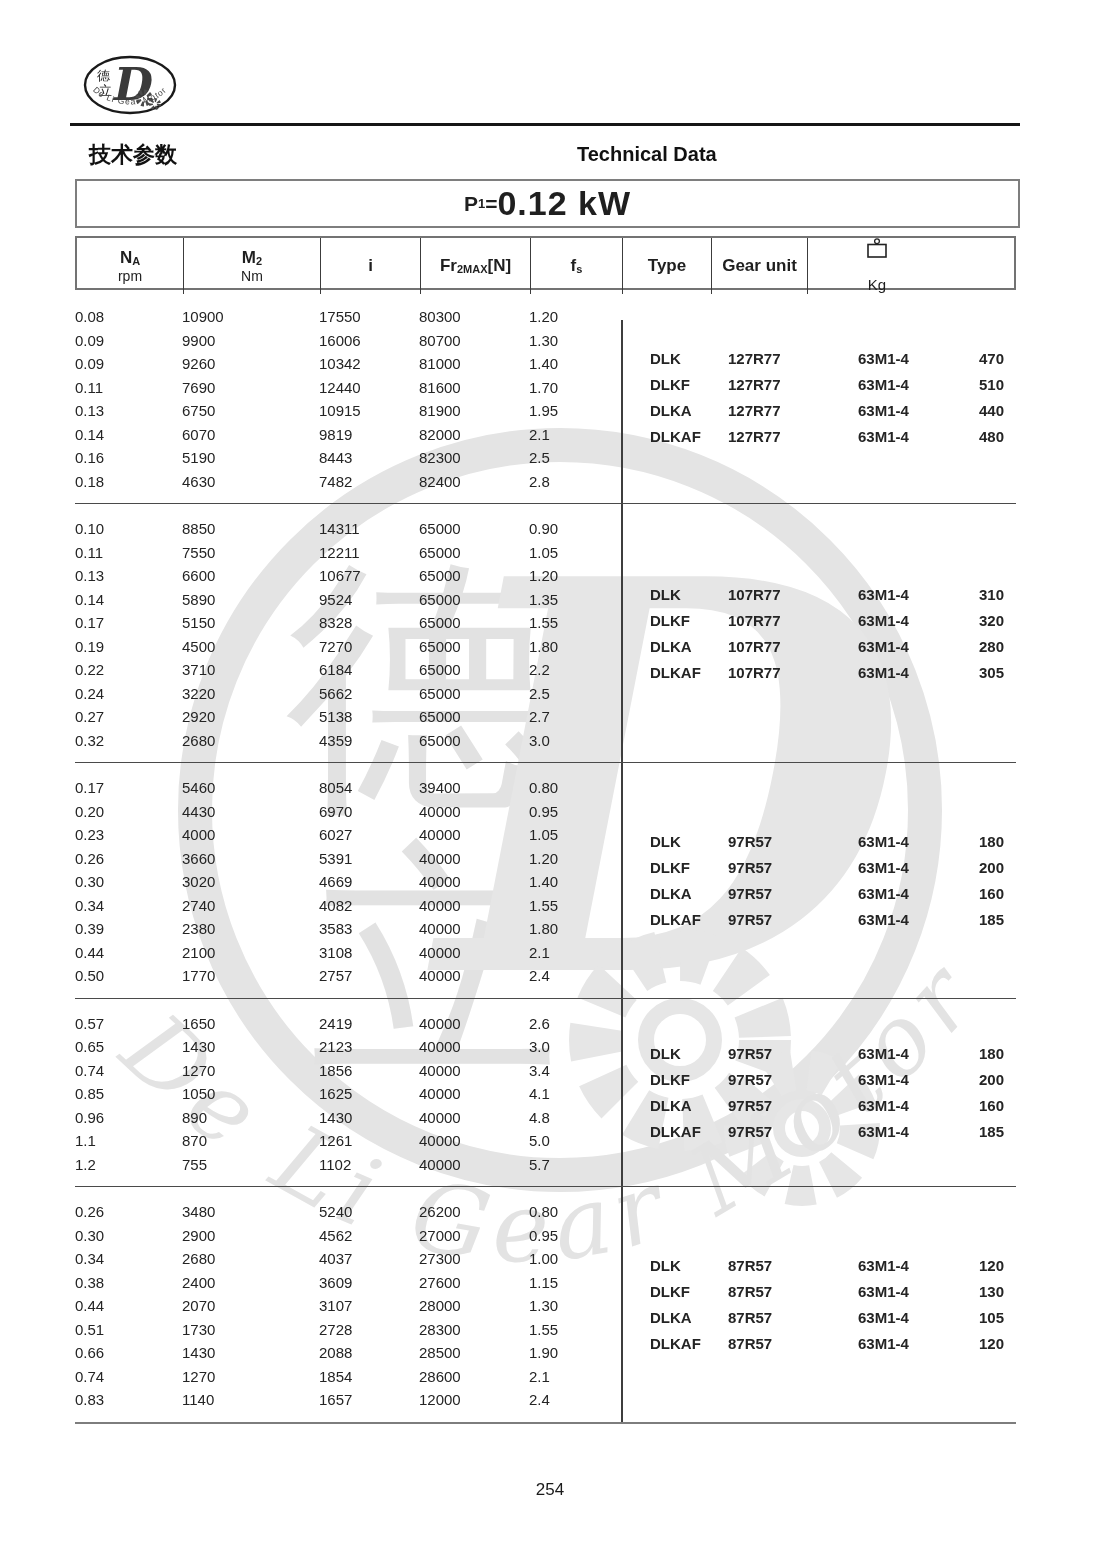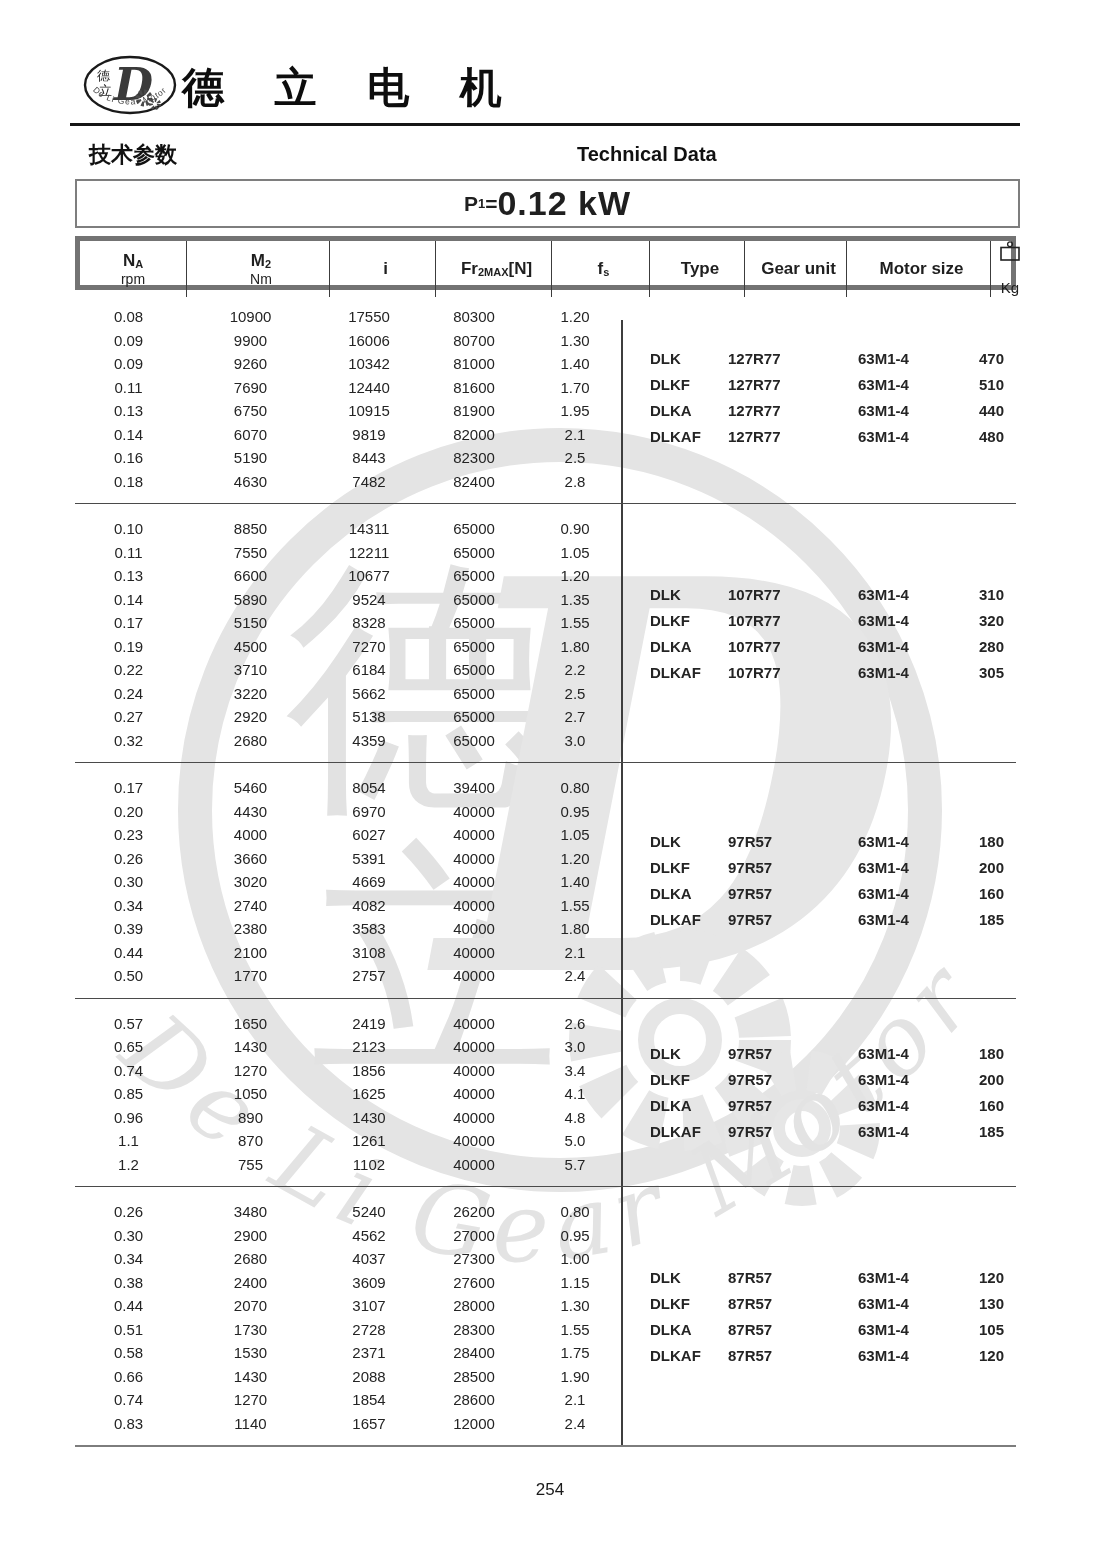--- a/index.html
+++ b/index.html
@@ -29,44 +29,43 @@
     display:flex;align-items:center;justify-content:center;background:transparent;
   }
   .power-p{font-size:21px;font-weight:bold;}
   .power-sub{font-size:13px;font-weight:bold;vertical-align:-3px;}
   .power-eq{font-size:21px;font-weight:bold;}
   .power-value{font-size:34px;font-weight:bold;letter-spacing:1px;}
 
   
   .table-header{
     position:absolute;left:75px;top:236px;width:941px;height:54px;
-    border:5px solid #737373;box-sizing:border-box;
+    border:2px solid #737373;box-sizing:border-box;
     display:grid;grid-template-columns:107px 137px 100px 110px 92px 89px 96px 138px 1fr;
     background:transparent;
-    gap:6px;
   }
   .th-cell{
     border-right:1px solid #3c3c3c;
     display:flex;flex-direction:column;align-items:center;justify-content:center;
     font-weight:bold;line-height:1.15;
   }
   .th-cell:last-child{border-right:none;}
   .th-main{font-size:17px;}
   .th-sub{font-size:11px;vertical-align:-2px;}
   .th-unit{font-size:14px;font-weight:normal;color:#222;}
   .kg-label{font-size:15px;font-weight:normal;margin-top:13px;}
 
   
   .data-area{position:absolute;left:75px;top:292px;width:941px;}
   .v-divider{position:absolute;left:546px;top:28px;bottom:0;width:1.5px;background:#3e3e3e;}
   .block{position:relative;padding:13px 0 10px 0;border-bottom:1.5px solid #4a4a4a;}
   .block:last-child{border-bottom:2.5px solid #7d7d7d;}
   .drow{
     display:grid;grid-template-columns:107px 137px 100px 110px 92px;
-    height:23.5px;align-items:center;text-align:center;font-size:15px;color:#242424;
+    height:23.5px;align-items:center;font-size:15px;color:#242424;
   }
   .type-group{position:absolute;left:575px;right:0;top:50%;transform:translateY(-50%);font-weight:bold;}
   .trow{
     display:grid;grid-template-columns:78px 130px 110px 1fr;
     height:26px;align-items:center;font-size:15px;color:#242424;
   }
   .tcell-kg{text-align:right;padding-right:12px;}
 
   
   .page-number{position:absolute;left:0;top:1480px;width:1100px;text-align:center;font-size:17px;color:#1a1a1a;}
@@ -103,21 +102,20 @@
       <text class="wm-serif" x="32" y="46" font-size="45" font-style="italic" font-weight="bold" fill="#3a3a3a">D</text>
       <circle cx="62" cy="44" r="6" fill="none" stroke="#4a4a4a" stroke-width="5" stroke-dasharray="2.6 2"></circle>
       <circle cx="73" cy="50" r="4" fill="none" stroke="#4a4a4a" stroke-width="4" stroke-dasharray="2 1.6"></circle>
       <path id="logo-arc" d="M 9,34 A 42,26 0 0 0 87,34" fill="none"></path>
       <text font-size="8.5" fill="#3d3d3d" letter-spacing="1">
         <textPath href="#logo-arc" startOffset="3">De Li Gear Motor</textPath>
       </text>
     </svg>
   </div>
 
-  <div class="brand-name">德 立 电 机</div>
 
   <div class="header-rule"></div>
 
   <div class="section-title-cn">技术参数</div>
   <div class="section-title-en">Technical Data</div>
 
   <div class="power-box">
     <span class="power-p">P</span>
       <span class="power-sub">1</span>
       <span class="power-eq">=</span>
@@ -142,23 +140,20 @@
       <div class="th-cell">
         <span><span class="th-main">f</span><span class="th-sub">s</span></span>
       </div>
       <div class="th-cell">
         <span><span class="th-main">Type</span></span>
       </div>
       <div class="th-cell">
         <span><span class="th-main">Gear unit</span></span>
       </div>
       <div class="th-cell">
-        <span><span class="th-main">Motor size</span></span>
-      </div>
-      <div class="th-cell">
         <span><svg width="26" height="21" viewBox="0 0 26 21">
             <circle cx="13" cy="3.2" r="2.4" fill="none" stroke="#222" stroke-width="1.3"></circle>
             <rect x="4" y="6.5" width="18" height="12.5" fill="none" stroke="#222" stroke-width="1.6"></rect>
           </svg></span>
         <span class="kg-label">Kg</span>
       </div>
     </div>
 
   <div class="data-area">
     <div class="v-divider"></div>
@@ -549,27 +544,20 @@
           <span class="dcell">1.30</span>
         </div>
         <div class="drow">
           <span class="dcell">0.51</span>
           <span class="dcell">1730</span>
           <span class="dcell">2728</span>
           <span class="dcell">28300</span>
           <span class="dcell">1.55</span>
         </div>
         <div class="drow">
-          <span class="dcell">0.58</span>
-          <span class="dcell">1530</span>
-          <span class="dcell">2371</span>
-          <span class="dcell">28400</span>
-          <span class="dcell">1.75</span>
-        </div>
-        <div class="drow">
           <span class="dcell">0.66</span>
           <span class="dcell">1430</span>
           <span class="dcell">2088</span>
           <span class="dcell">28500</span>
           <span class="dcell">1.90</span>
         </div>
         <div class="drow">
           <span class="dcell">0.74</span>
           <span class="dcell">1270</span>
           <span class="dcell">1854</span>

